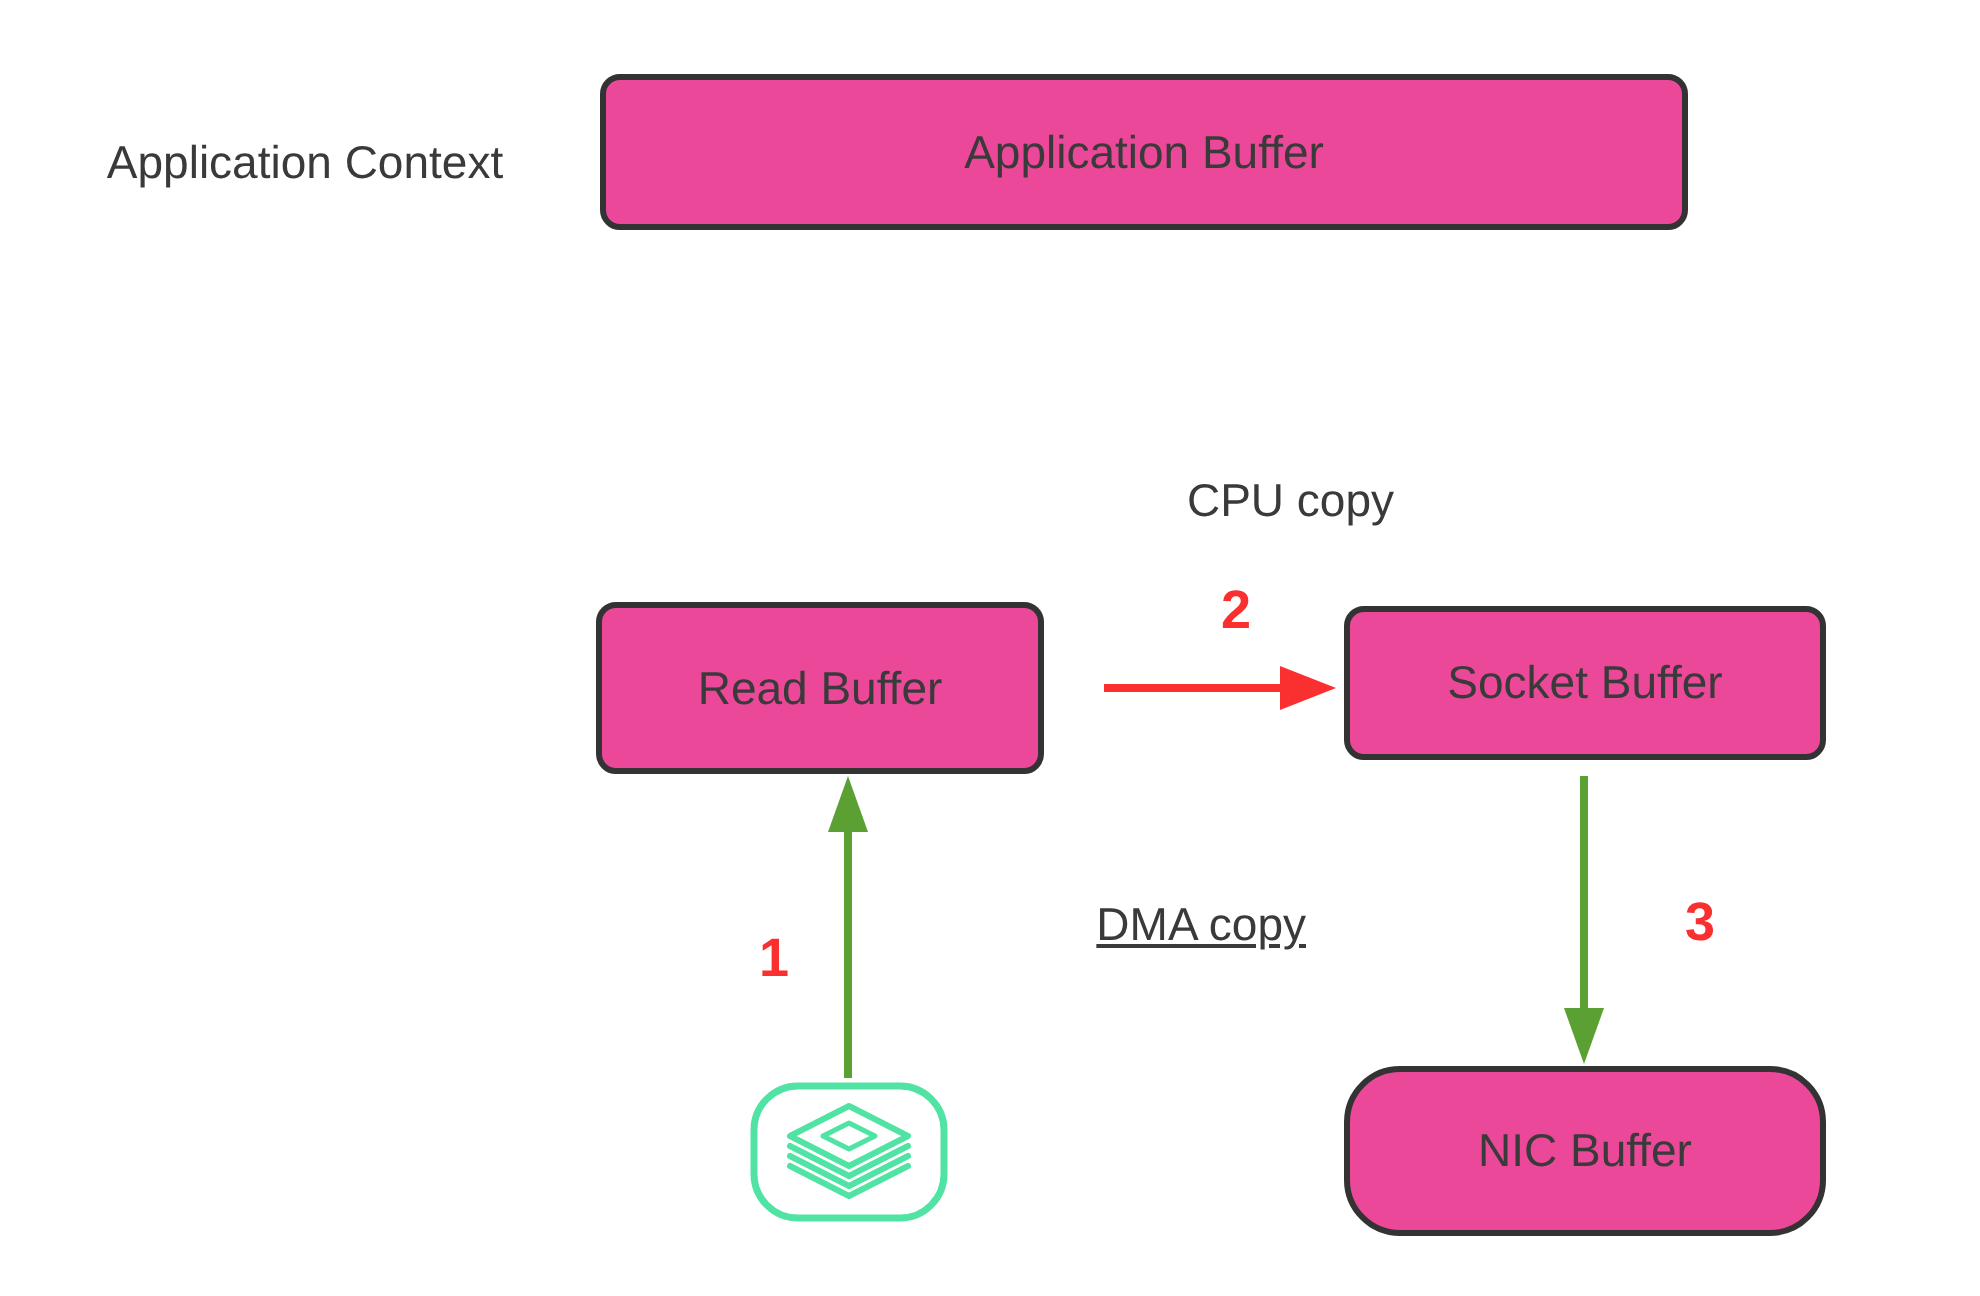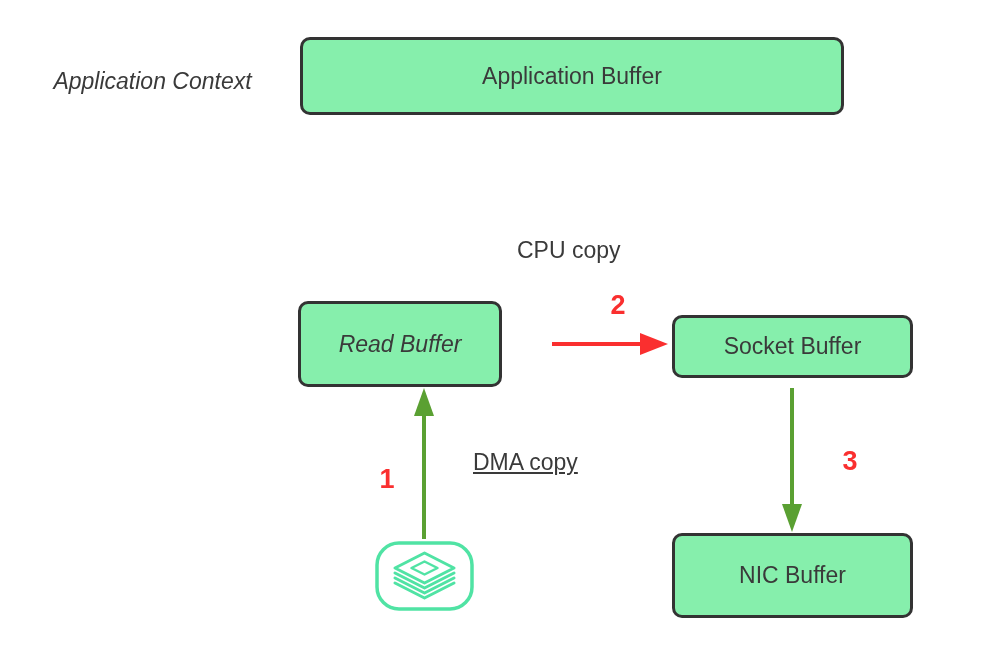--- a/index.html
+++ b/index.html
@@ -19,33 +19,33 @@
     height: 30px;
     line-height: 30px;
     text-align: center;
     font-size: 23px;
     color: #3a3a3a;
   }
   .box {
     position: absolute;
     border: 3px solid #333333;
     border-radius: 10px;
-    background: #86efac;
+    background: #ec4899;
     display: flex;
     align-items: center;
     justify-content: center;
     font-size: 23px;
     color: #3a3a3a;
   }
   .copy-label {
     position: absolute;
     width: 180px;
     height: 30px;
     line-height: 30px;
-    text-align: left;
+    text-align: right;
     font-size: 23px;
     color: #3a3a3a;
   }
   .step-num {
     position: absolute;
     width: 40px;
     height: 30px;
     line-height: 30px;
     text-align: center;
     font-size: 27px;
@@ -53,36 +53,36 @@
     color: #fa2f2f;
   }
   .arrow-svg { position: absolute; overflow: visible; }
   .icon-svg { position: absolute; }
 </style>
 </head>
 <body>
 
 <div class="canvas">
 
-  <div class="ctx-label" style="left:20px; top:66px;font-style:italic;">Application Context</div>
+  <div class="ctx-label" style="left:20px; top:66px;">Application Context</div>
 
 
   <div class="box" style="left:300px; top:37px; width:544px; height:78px;">
     <span>Application Buffer</span>
   </div>
 
-  <div class="box" style="left:298px; top:301px; width:204px; height:86px;font-style:italic;">
+  <div class="box" style="left:298px; top:301px; width:224px; height:86px;">
     <span>Read Buffer</span>
   </div>
 
-  <div class="box" style="left:672px; top:315px; width:241px; height:63px;justify-content:center;">
+  <div class="box" style="left:672px; top:303px; width:241px; height:77px;justify-content:center;">
     <span>Socket Buffer</span>
   </div>
 
-  <div class="box" style="left:672px; top:533px; width:241px; height:85px;">
+  <div class="box" style="left:672px; top:533px; width:241px; height:85px;border-radius:28px;">
     <span>NIC Buffer</span>
   </div>
 
   <div class="copy-label" style="left:517px; top:235px;">CPU copy</div>
 
   <div class="copy-label" style="left:473px; top:447px;text-decoration:underline;">DMA copy</div>
 
   <div class="step-num" style="left:367px; top:464px;">1</div>
 
   <div class="step-num" style="left:598px; top:290px;">2</div>

